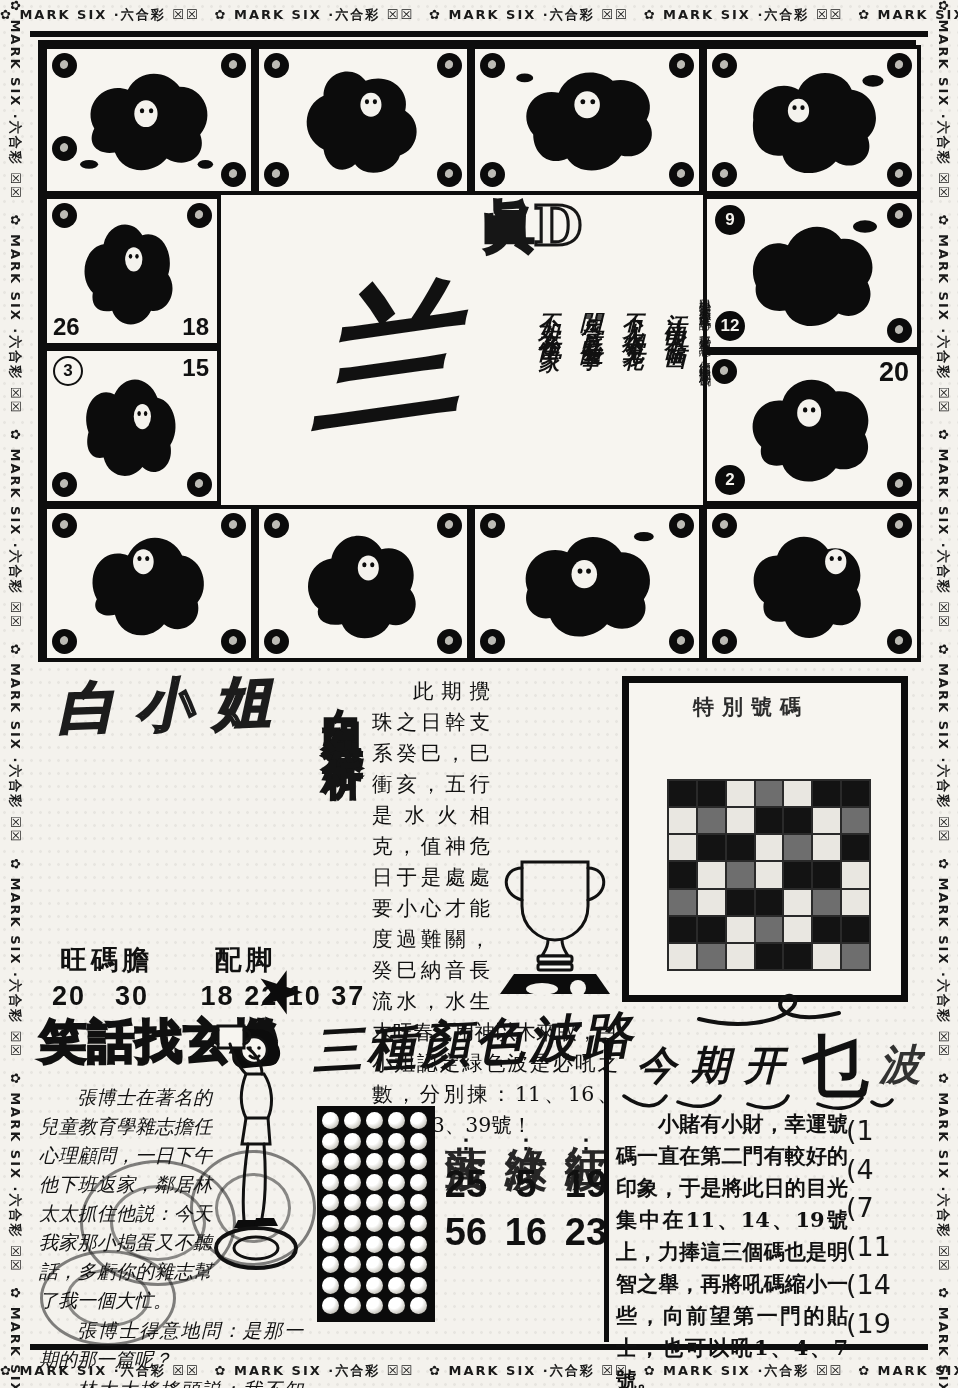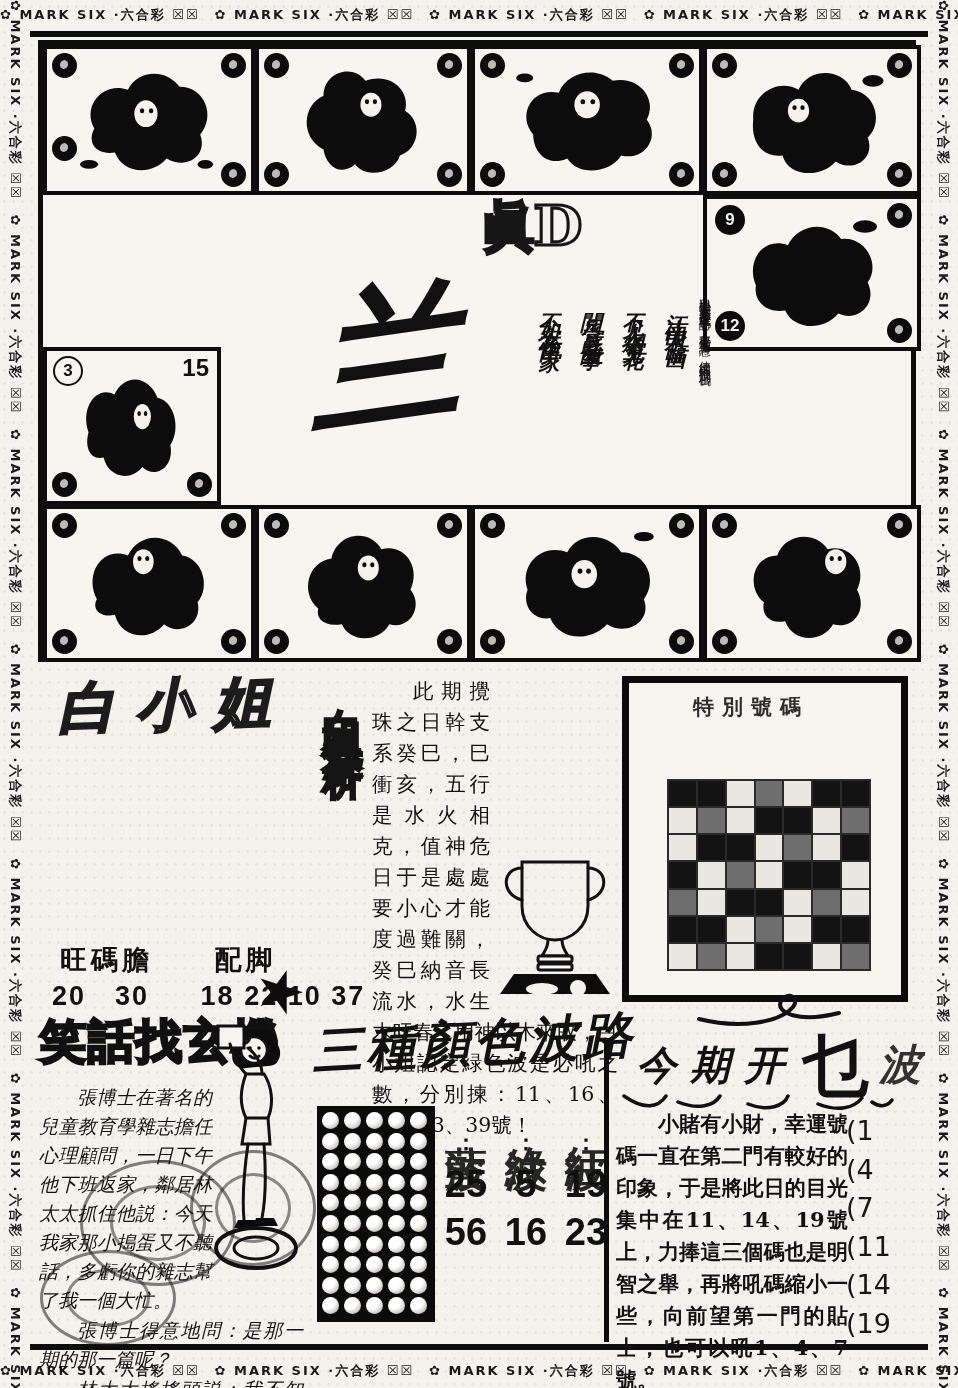--- a/index.html
+++ b/index.html
@@ -135,40 +135,64 @@
           <circle class="ink" cx="47" cy="32" r="1.6"></circle>
           <circle class="ink" cx="53" cy="32" r="1.6"></circle>
           <ellipse class="ink" cx="106" cy="14" rx="8" ry="4"></ellipse>
         </svg>
       <span class="coin tl"></span>
         <span class="coin tr"></span>
         <span class="coin bl"></span>
         <span class="coin br"></span>
     </div>
 
+    <div class="panel" style="left:0;top:150px;width:178px;height:152px;">
+      <svg class="blob" viewBox="0 0 120 80" preserveAspectRatio="none">
+          <path class="ink" d="M24 54 C10 44 16 24 34 22 C38 8 60 4 70 16 C88 12 100 28 94 42 C104 52 94 68 78 66 C70 78 48 78 42 66 C28 68 22 62 24 54 Z"></path>
+          <circle class="paper" cx="62" cy="32" r="8"></circle>
+          <circle class="ink" cx="59" cy="30" r="1.6"></circle>
+          <circle class="ink" cx="65" cy="30" r="1.6"></circle>
+        </svg>
+      <span class="coin tl"></span>
+        <span class="coin tr"></span>
+      <span class="cornernum" style="left:6px;bottom:2px;">26</span>
+      <span class="cornernum" style="right:8px;bottom:2px;">18</span>
+    </div>
     <div class="panel" style="left:0;top:302px;width:178px;height:158px;">
       <svg class="blob" viewBox="0 0 120 80" preserveAspectRatio="none">
           <path class="ink" d="M20 44 C12 28 28 14 44 20 C54 6 76 8 84 22 C100 24 106 42 96 52 C100 66 82 74 70 66 C58 76 38 72 34 60 C22 62 16 54 20 44 Z"></path>
           <circle class="paper" cx="70" cy="34" r="8"></circle>
           <circle class="ink" cx="67" cy="32" r="1.6"></circle>
           <circle class="ink" cx="73" cy="32" r="1.6"></circle>
         </svg>
       <span class="coinnum" style="left:6px;top:5px;">3</span>
       <span class="cornernum" style="right:8px;top:3px;">15</span>
       <span class="coin bl"></span>
         <span class="coin br"></span>
     </div>
     <div class="panel" style="left:660px;top:150px;width:218px;height:156px;">
       <svg class="blob" viewBox="0 0 120 80" preserveAspectRatio="none">
           <path class="ink" d="M18 48 C10 32 24 16 42 22 C50 8 72 6 82 18 C100 16 112 34 102 46 C110 60 94 72 80 66 C68 78 46 76 40 64 C26 66 16 58 18 48 Z"></path>
           <ellipse class="ink" cx="100" cy="10" rx="9" ry="4"></ellipse>
         </svg>
       <span class="coinnum" style="left:8px;top:6px;background:#0b0b0b;color:#f4f2ed;border-color:#0b0b0b;">9</span>
       <span class="coin tr"></span>
       <span class="coinnum" style="left:8px;bottom:6px;background:#0b0b0b;color:#f4f2ed;border-color:#0b0b0b;">12</span>
+      <span class="coin br"></span>
+    </div>
+    <div class="panel" style="left:660px;top:306px;width:218px;height:154px;">
+      <svg class="blob" viewBox="0 0 120 80" preserveAspectRatio="none">
+          <path class="ink" d="M22 52 C8 40 18 20 38 22 C44 6 68 4 78 16 C96 14 108 30 100 44 C108 58 94 70 78 66 C68 78 44 78 38 64 C26 66 20 60 22 52 Z"></path>
+          <circle class="paper" cx="58" cy="30" r="9"></circle>
+          <circle class="ink" cx="55" cy="28" r="1.7"></circle>
+          <circle class="ink" cx="61" cy="28" r="1.7"></circle>
+        </svg>
+      <span class="coin tl"></span>
+      <span class="cornernum" style="right:8px;top:2px;font-size:27px;">20</span>
+      <span class="coinnum" style="left:8px;bottom:6px;background:#0b0b0b;color:#f4f2ed;border-color:#0b0b0b;">2</span>
       <span class="coin br"></span>
     </div>
 
     <div class="panel" style="left:0;top:460px;width:212px;height:157px;">
       <svg class="blob" viewBox="0 0 120 80" preserveAspectRatio="none">
           <path class="ink" d="M20 50 C10 34 24 16 44 22 C54 6 78 8 86 22 C102 24 108 42 98 52 C102 66 84 74 72 66 C60 78 38 74 34 60 C22 62 16 56 20 50 Z"></path>
           <circle class="paper" cx="56" cy="26" r="8"></circle>
           <circle class="ink" cx="53" cy="24" r="1.6"></circle>
           <circle class="ink" cx="59" cy="24" r="1.6"></circle>
         </svg>

